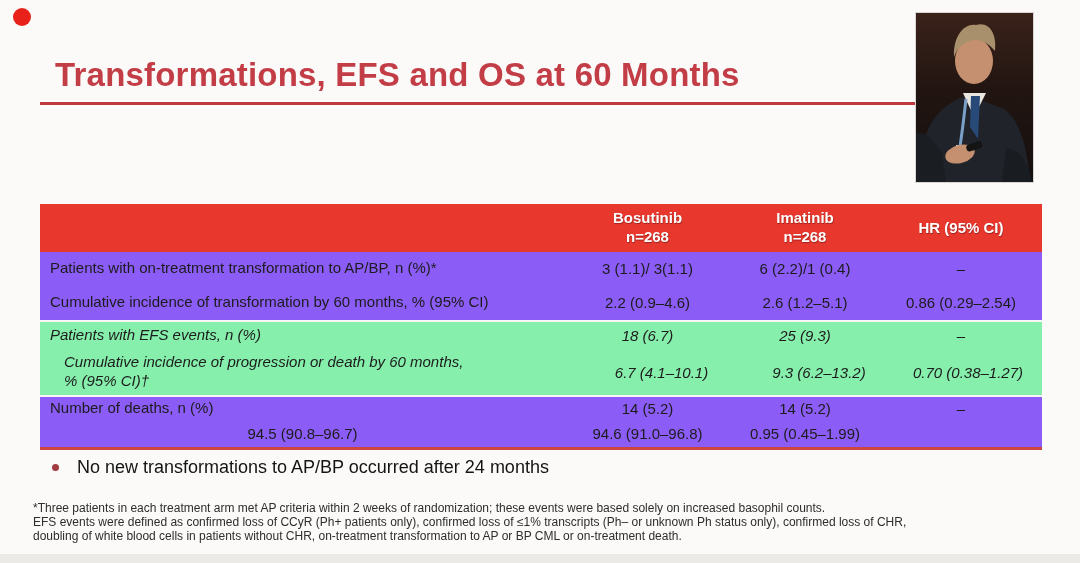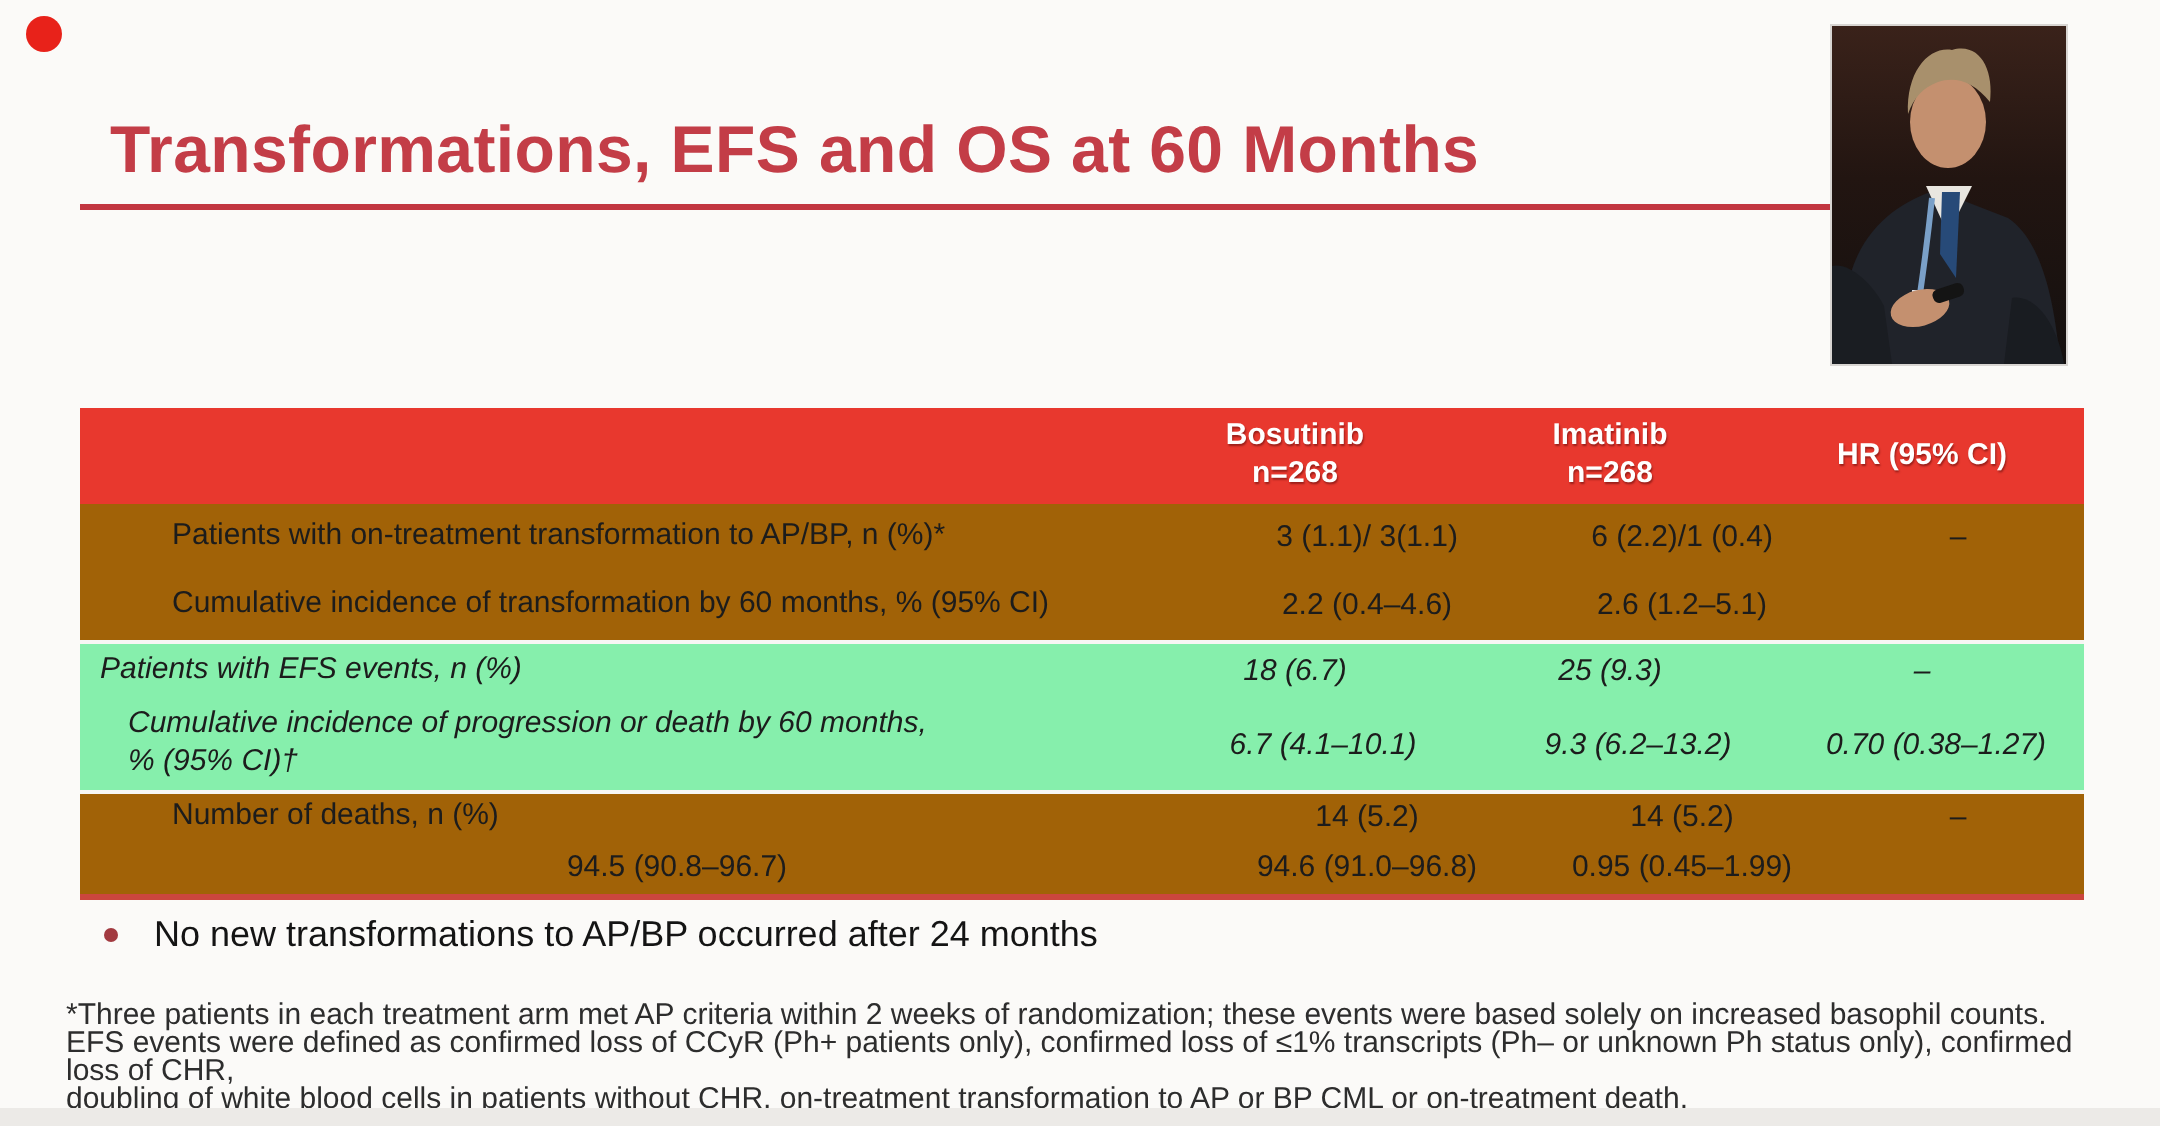--- a/index.html
+++ b/index.html
@@ -40,42 +40,42 @@
     display:grid; grid-template-columns:525px 165px 150px 1fr;
     align-items:center; height:48px;
     background:#e8382e; color:#ffffff; font-weight:bold;
     text-shadow:0.5px 0.8px 1px rgba(60,0,0,0.45);
   }
   .hcell { text-align:center; line-height:1.25; }
   .row {
     display:grid; grid-template-columns:525px 165px 150px 1fr;
     align-items:center;
   }
-  .band-dark  { background:#a16207;padding-left:36px; }
+  .band-dark  { background:#8b5cf6; }
   .band-light { background:#86efac;font-style:italic; }
   .group-start { border-top:2px solid #f7f6f4; }
   .cell-label { padding-left:10px; white-space:pre-line; line-height:1.25; }
   .cell-val { text-align:center; }
   .r1 { height:33px; } .r2 { height:35px; }
   .r3 { height:29px; } .r4 { height:46px;padding-left:14px; }
   .r5 { height:25px; } .r6 { height:27px; }
   
   .takeaway {
     position:absolute; left:52px; top:457px; width:900px;
     display:flex; align-items:center;text-align:right;
   }
   .takeaway-dot {
     width:7px; height:7px; border-radius:50%;
     background:#a23a40; margin-right:18px; flex:none;
   }
   .takeaway-text { font-size:18px; color:#141414; }
   
   .footnotes {
     position:absolute; left:33px; top:501px; width:1020px;
-    font-size:15px; line-height:14px; color:#2d2d2d;
+    font-size:12px; line-height:14px; color:#2d2d2d;
   }
 </style>
 </head>
 <body>
 
 <div class="record-dot"></div>
 
 <h1 class="slide-title">Transformations, EFS and OS at 60 Months</h1>
 <div class="title-underline"></div>
 
@@ -116,22 +116,23 @@
   </div>
 
   <div class="row r1 band-dark">
     <div class="cell-label">Patients with on-treatment transformation to AP/BP, n (%)*</div>
     <div class="cell-val">3 (1.1)/ 3(1.1)</div>
     <div class="cell-val">6 (2.2)/1 (0.4)</div>
     <div class="cell-val">–</div>
   </div>
   <div class="row r2 band-dark">
     <div class="cell-label">Cumulative incidence of transformation by 60 months, % (95% CI)</div>
-    <div class="cell-val">2.2 (0.4–4.6)</div>
+    <div class="cell-val">2.2 (0.9–4.6)</div>
     <div class="cell-val">2.6 (1.2–5.1)</div>
+    <div class="cell-val">0.86 (0.29–2.54)</div>
   </div>
   <div class="row r3 band-light group-start">
     <div class="cell-label">Patients with EFS events, n (%)</div>
     <div class="cell-val">18 (6.7)</div>
     <div class="cell-val">25 (9.3)</div>
     <div class="cell-val">–</div>
   </div>
   <div class="row r4 band-light">
     <div class="cell-label">Cumulative incidence of progression or death by 60 months,
 % (95% CI)†</div>

